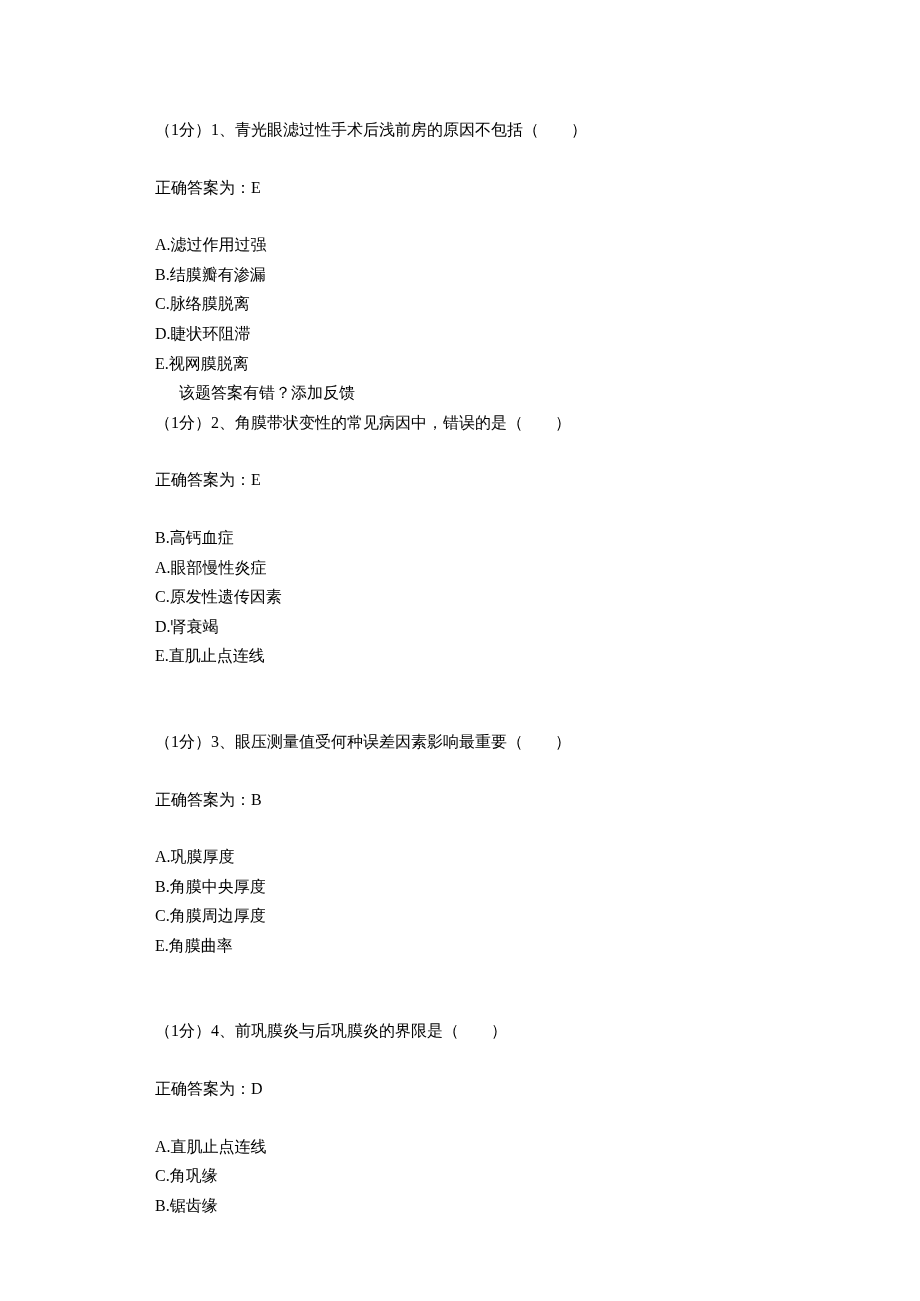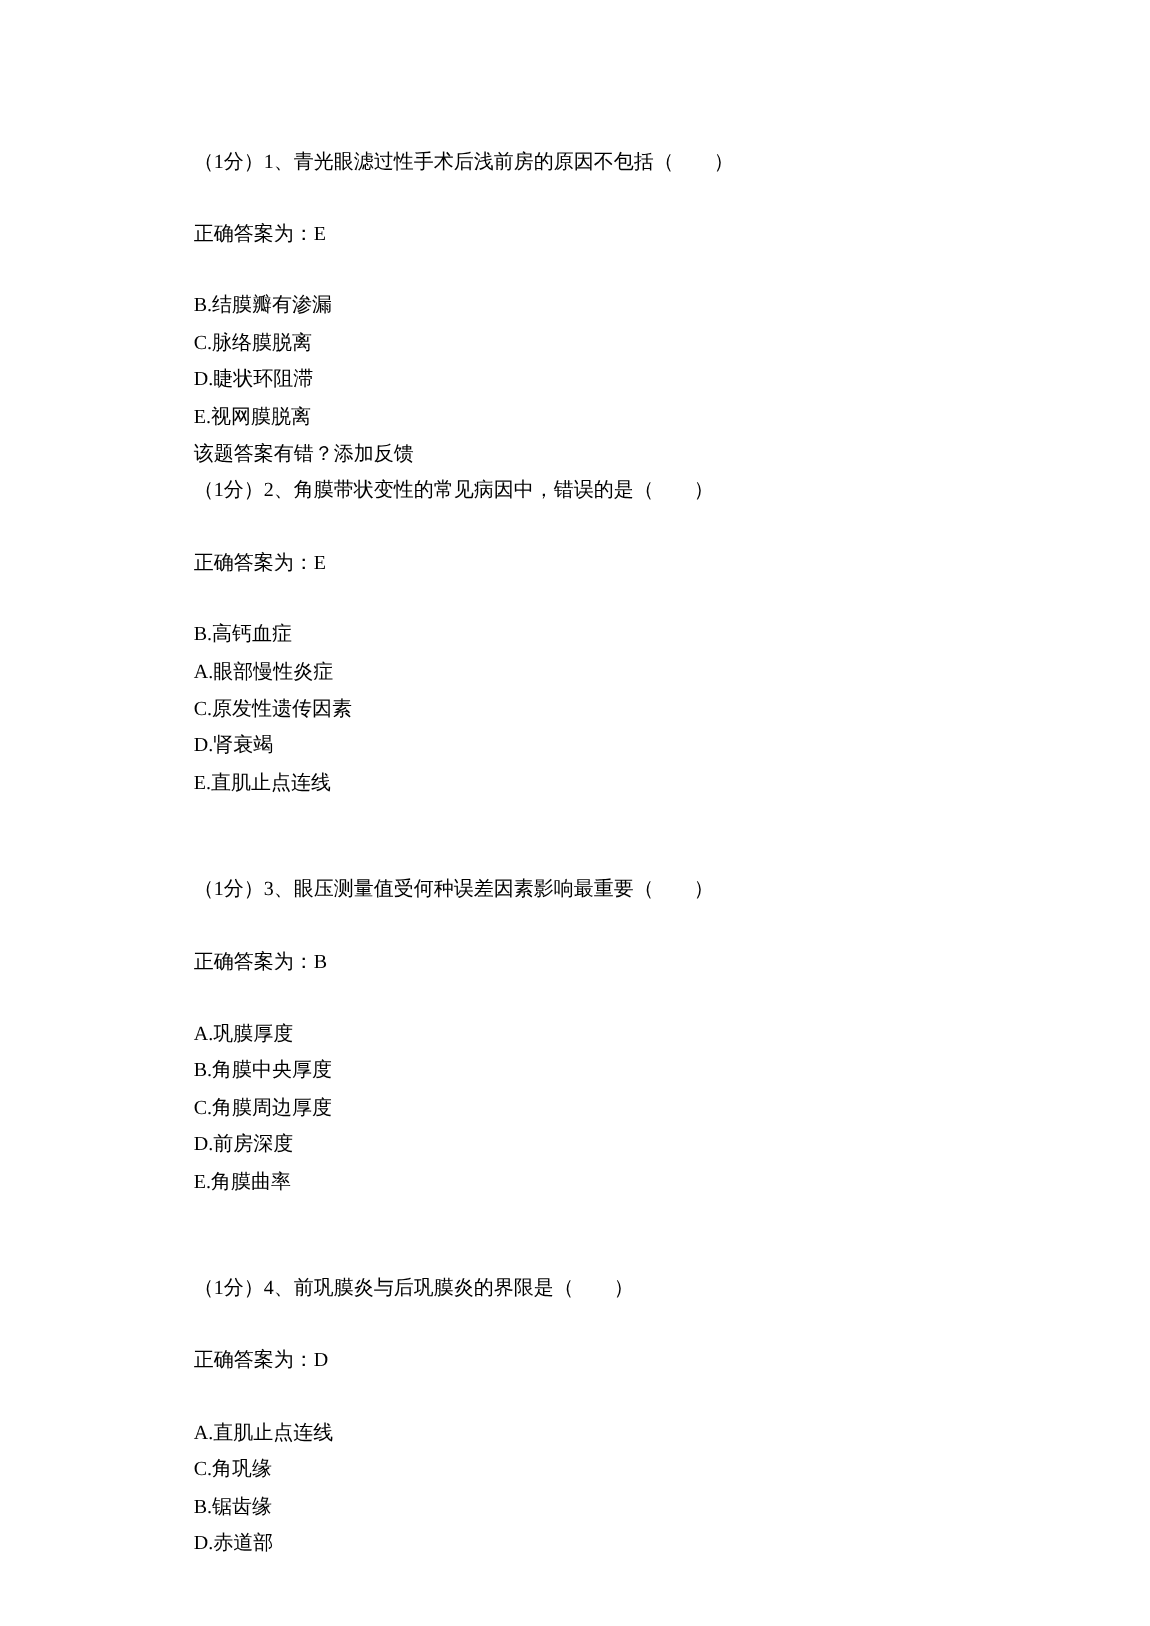--- a/index.html
+++ b/index.html
@@ -20,34 +20,36 @@
       margin-bottom: 28px;
     }
     .answer-line {
       margin-bottom: 28px;
     }
     .option {
       display: block;
     }
     .feedback-line {
       display: block;
+      margin-left: 24px;
     }
     .spacer {
       height: 28px;
     }
   </style>
 </head>
 <body>
 
 <div>
 
   <div class="question-block">
     <div class="question-header">（1分）1、青光眼滤过性手术后浅前房的原因不包括（　　）</div>
     <div class="answer-line">正确答案为：E</div>
     <div>
+      <span class="option">A.滤过作用过强</span>
       <span class="option">B.结膜瓣有渗漏</span>
       <span class="option">C.脉络膜脱离</span>
       <span class="option">D.睫状环阻滞</span>
       <span class="option">E.视网膜脱离</span>
     </div>
     <span class="feedback-line">该题答案有错？添加反馈</span>
   </div>
 
   <div class="question-block" style="margin-top:-28px;">
     <div class="question-header">（1分）2、角膜带状变性的常见病因中，错误的是（　　）</div>
@@ -63,31 +65,29 @@
 
   <div class="spacer"></div>
 
   <div class="question-block">
     <div class="question-header">（1分）3、眼压测量值受何种误差因素影响最重要（　　）</div>
     <div class="answer-line">正确答案为：B</div>
     <div>
       <span class="option">A.巩膜厚度</span>
       <span class="option">B.角膜中央厚度</span>
       <span class="option">C.角膜周边厚度</span>
-      <span class="option">D.前房深度</span>
       <span class="option">E.角膜曲率</span>
     </div>
   </div>
 
   <div class="spacer"></div>
 
   <div class="question-block">
     <div class="question-header">（1分）4、前巩膜炎与后巩膜炎的界限是（　　）</div>
     <div class="answer-line">正确答案为：D</div>
     <div>
       <span class="option">A.直肌止点连线</span>
       <span class="option">C.角巩缘</span>
       <span class="option">B.锯齿缘</span>
-      <span class="option">D.赤道部</span>
     </div>
   </div>
 
 </div>
 
 </body></html>

